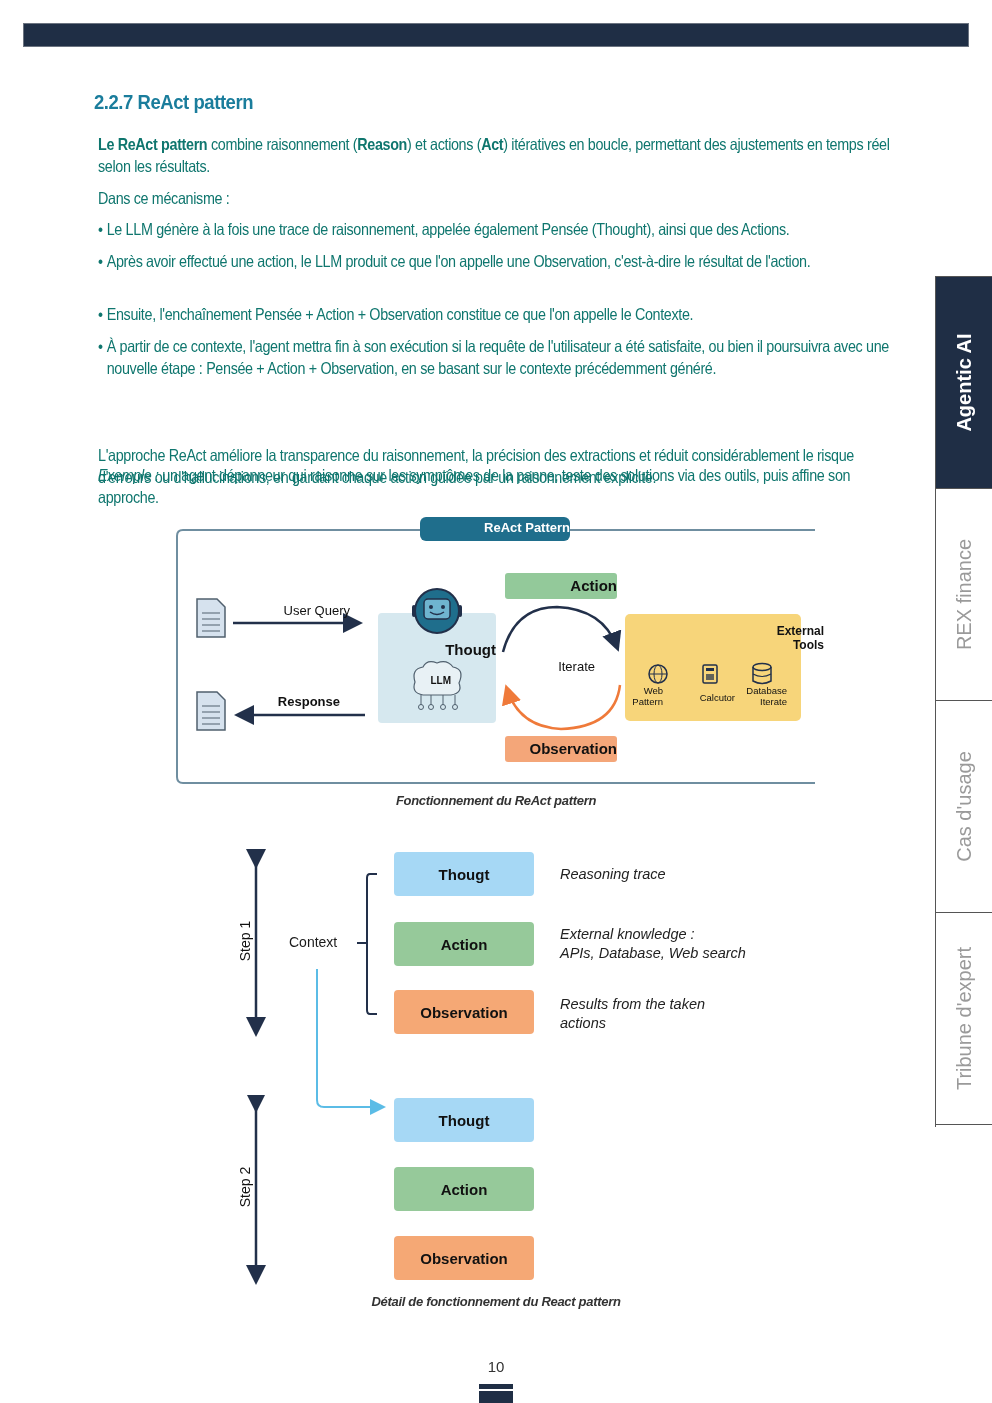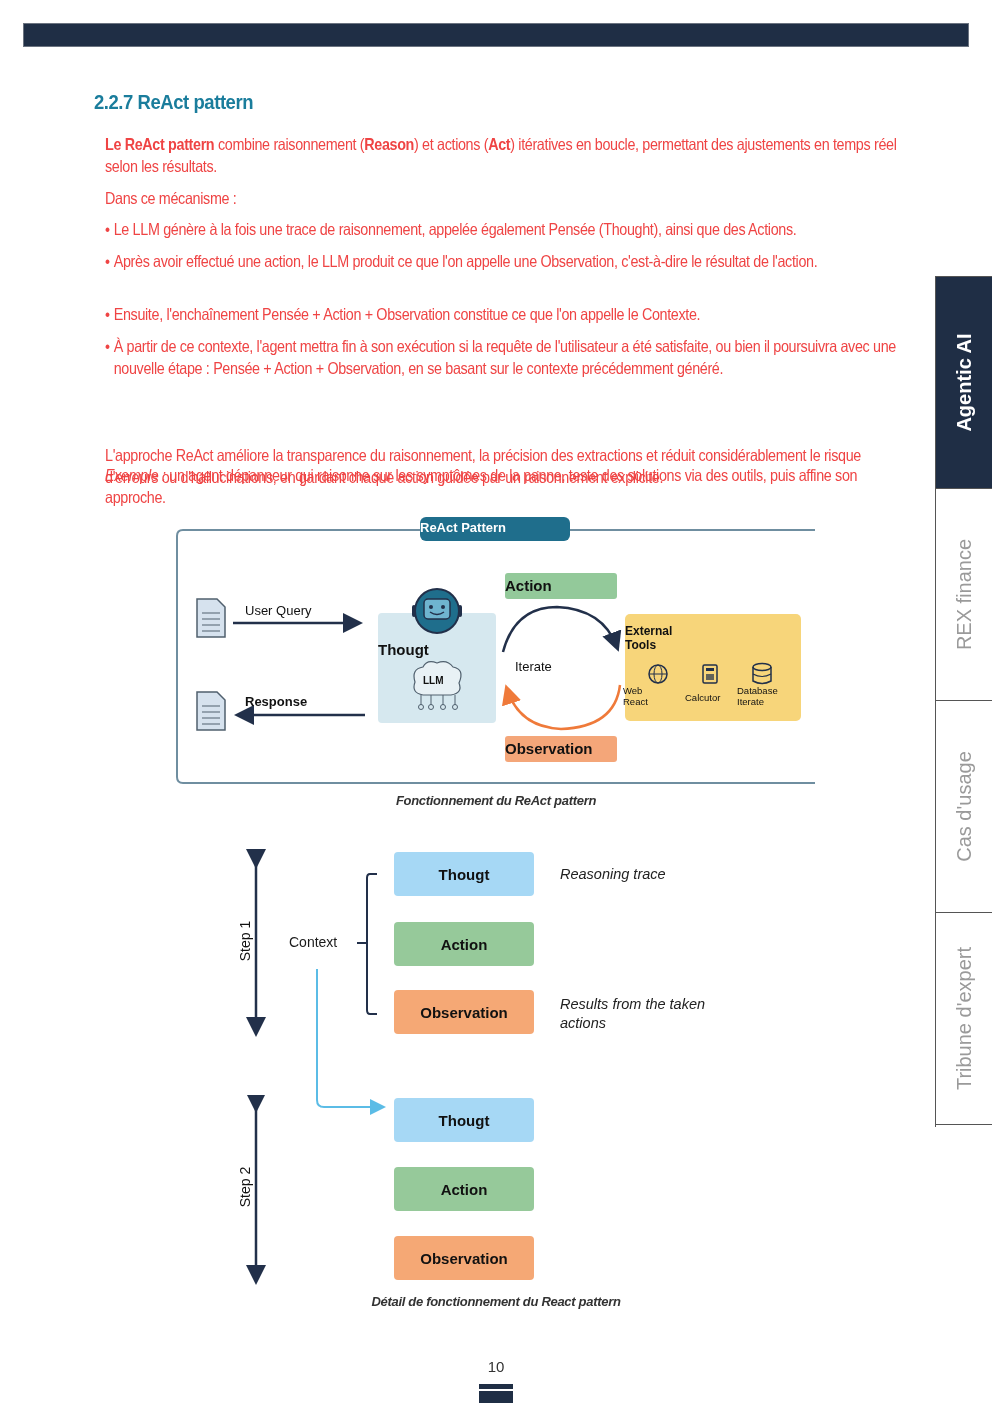--- a/index.html
+++ b/index.html
@@ -2,39 +2,39 @@
 <html><head>
 <meta charset="utf-8">
 <style>
   html, body { margin: 0; padding: 0; background: #ffffff; }
   body { width: 992px; height: 1403px; position: relative; overflow: hidden;
          font-family: "Liberation Sans", "DejaVu Sans", sans-serif; color: #1a1a1a; }
   .top-bar { position: absolute; left: 23px; top: 23px; width: 946px; height: 24px;
              background: #1f2e45; border: 1px solid #6b7380; box-sizing: border-box; }
   .heading { position: absolute; left: 94px; top: 90px; font-size: 21px; font-weight: bold;
              color: #1a7d9c; letter-spacing: -0.5px; transform: scaleX(0.88); transform-origin: left; }
-  .body-text { position: absolute; left: 105px; width: 803px; font-size: 16.5px; line-height: 22px;
-               color: #ef4444; letter-spacing: -0.4px; }
+  .body-text { position: absolute; left: 98px; width: 803px; font-size: 16.5px; line-height: 22px;
+               color: #0f766e; letter-spacing: -0.4px; }
   .body-text .inner { display: block; transform: scaleX(0.87); transform-origin: left; width: 115%; }
   .bullet { position: relative; padding-left: 10px; }
   .bullet::before { content: "•"; position: absolute; left: 0; }
 
   
   .side-tabs { position: absolute; left: 935px; top: 276px; width: 57px; height: 850px;
                border-left: 1px solid #555; border-top: 1px solid #555; }
   .side-tab { position: absolute; left: 0; width: 57px; height: 212px; border-bottom: 1px solid #555;
               box-sizing: border-box; display: flex; align-items: center; justify-content: center; }
   .side-tab span { transform: rotate(-90deg); white-space: nowrap; font-size: 20px; color: #9a9a9a; }
   .side-tab.active { background: #1f2e45; }
   .side-tab.active span { color: #ffffff; font-weight: bold; }
 
   
   .fig1 { position: absolute; left: 175px; top: 517px; width: 645px; height: 268px; }
   .fig1 svg { position: absolute; left: 0; top: 0; }
-  .f-label { position: absolute; font-weight: bold; font-size: 14px; color: #111; text-align: left; }
+  .f-label { position: absolute; font-weight: bold; font-size: 14px; color: #111; text-align: right; }
   .caption { position: absolute; font-style: italic; font-size: 13px; color: #333; text-align: center;
              letter-spacing: -0.3px; font-weight: bold; }
 
   
   .fig2 { position: absolute; left: 220px; top: 845px; width: 560px; height: 450px; }
   .box { position: absolute; width: 140px; height: 44px; border-radius: 4px;
          display: flex; align-items: center; justify-content: center; font-weight: bold; font-size: 15px; color: #111; }
   .box.thought { background: #a6d8f5; }
   .box.action { background: #96c99a; }
   .box.obs { background: #f5a875; }
@@ -170,33 +170,33 @@
         <rect x="531" y="157" width="8" height="6" fill="#22304a" opacity="0.7"></rect>
       </g>
     <g>
         <ellipse cx="587" cy="150" rx="9" ry="3.5" fill="none" stroke="#22304a" stroke-width="1.5"></ellipse>
         <path d="M578,150 L578,164 Q587,169 596,164 L596,150" fill="none" stroke="#22304a" stroke-width="1.5"></path>
         <path d="M578,157 Q587,162 596,157" fill="none" stroke="#22304a" stroke-width="1.2"></path>
       </g>
   </svg>
   <div class="f-label" style="left:245px;top:3px;width:150px;color:#fff;font-size:13px;">ReAct Pattern</div>
   <div class="f-label" style="left:70px;top:86px;width:105px;font-weight:normal;font-size:13px;">User Query</div>
-  <div class="f-label" style="left:70px;top:177px;width:105px;font-size:13px;">Response</div>
+  <div class="f-label" style="left:60px;top:177px;width:105px;font-size:13px;">Response</div>
   <div class="f-label" style="left:203px;top:124px;width:118px;font-size:15px;">Thougt</div>
   <div class="f-label" style="left:248px;top:158px;width:28px;font-size:10px;">LLM</div>
   <div class="f-label" style="left:330px;top:60px;width:112px;font-size:15px;">Action</div>
   <div class="f-label" style="left:340px;top:142px;width:80px;font-weight:normal;font-size:13px;">Iterate</div>
   <div class="f-label" style="left:330px;top:223px;width:112px;font-size:15px;">Observation</div>
-  <div class="f-label" style="left:450px;top:107px;width:156px;font-size:12px;line-height:14px;">
+  <div class="f-label" style="left:450px;top:107px;width:156px;font-size:12px;line-height:14px;padding-left:43px;">
     <div>External</div>
     <div>Tools</div>
   </div>
   <div class="f-label" style="left:448px;top:168px;width:40px;font-weight:normal;font-size:9.5px;line-height:11px;">
     <div>Web</div>
-      <div>React</div>
+      <div>Pattern</div>
   </div>
   <div class="f-label" style="left:510px;top:175px;width:50px;font-weight:normal;font-size:9.5px;">
     <div>Calcutor</div>
   </div>
   <div class="f-label" style="left:562px;top:168px;width:50px;font-weight:normal;font-size:9.5px;line-height:11px;">
     <div>Database</div>
       <div>Iterate</div>
   </div>
 </div>
 <div class="caption" style="left:300px;top:793px;width:392px;">Fonctionnement du ReAct pattern</div>
@@ -227,20 +227,24 @@
 
   <div class="box thought" style="left:174px;top:7px;">Thougt</div>
   <div class="box action" style="left:174px;top:77px;">Action</div>
   <div class="box obs" style="left:174px;top:145px;">Observation</div>
 
   <div class="box thought" style="left:174px;top:253px;">Thougt</div>
   <div class="box action" style="left:174px;top:322px;">Action</div>
   <div class="box obs" style="left:174px;top:391px;">Observation</div>
 
   <div class="desc" style="left:340px;top:20px;">Reasoning trace</div>
+  <div class="desc" style="left:340px;top:80px;">
+    <div>External knowledge :</div>
+      <div>APIs, Database, Web search</div>
+  </div>
   <div class="desc" style="left:340px;top:150px;">
     <div>Results from the taken</div>
       <div>actions</div>
   </div>
 </div>
 
 <svg width="20" height="190" style="position:absolute;left:246px;top:1095px;">
   <defs>
       <marker id="ah4" markerWidth="8" markerHeight="8" refX="4" refY="4" orient="auto">
         <path d="M0,0 L8,4 L0,8 Z" fill="#22304a"></path>

